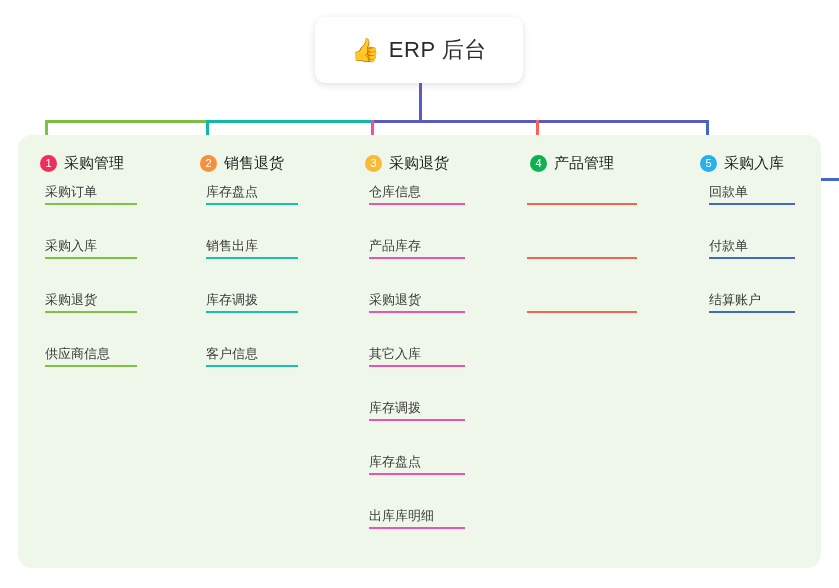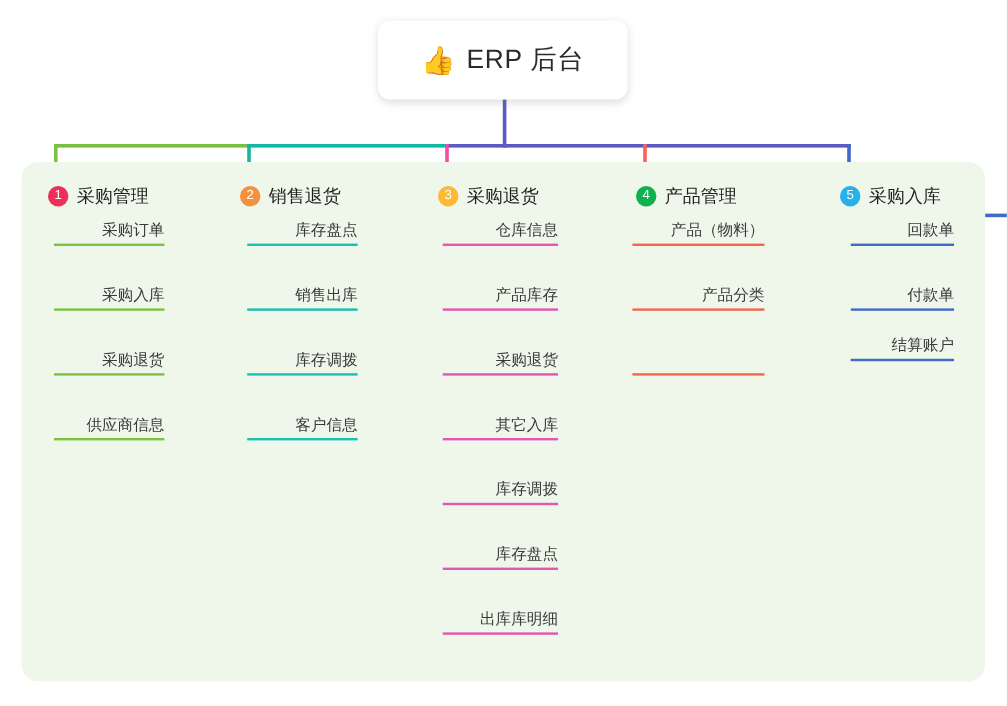--- a/index.html
+++ b/index.html
@@ -39,21 +39,21 @@
     width:17px;height:17px;border-radius:50%;
     color:#fff;font-size:11px;line-height:17px;text-align:center;
     display:inline-block;margin-right:7px;flex:none;font-family:"Liberation Sans",sans-serif;
   }
   .col-title{font-size:15px;color:#1f1f1f;white-space:nowrap;}
 
   
   .leaf{position:absolute;box-sizing:border-box;}
   .leaf-label{
     position:absolute;left:0;bottom:4px;width:100%;
-    font-size:13px;color:#3a3a3a;text-align:right;white-space:nowrap;
+    font-size:13px;color:#3a3a3a;text-align:left;white-space:nowrap;
   }
   .leaf-rule{position:absolute;left:0;bottom:0;height:2px;width:100%;}
 </style>
 </head>
 <body>
 
 <div id="canvas">
 
   <div id="root-card">
     <span class="thumb">👍</span>
@@ -162,44 +162,42 @@
           <div class="leaf-label">出库库明细</div>
           <div class="leaf-rule" style="background: rgb(231, 85, 180);"></div>
         </div>
       </div>
       <div class="col" style="left: 0px;">
         <div class="col-head" style="position: absolute; left: 530px; top: 143px; padding-left: 0px;">
           <span class="badge" style="background: rgb(15, 177, 78);">4</span>
           <span class="col-title">产品管理</span>
         </div>
         <div class="leaf" style="left: 527px; top: 177px; width: 110px; height: 28px;">
-          <div class="leaf-label">产品（物料）</div>
           <div class="leaf-rule" style="background: rgb(244, 100, 79);"></div>
         </div>
         <div class="leaf" style="left: 527px; top: 231px; width: 110px; height: 28px;">
-          <div class="leaf-label">产品分类</div>
           <div class="leaf-rule" style="background: rgb(244, 100, 79);"></div>
         </div>
         <div class="leaf" style="left: 527px; top: 285px; width: 110px; height: 28px;">
           <div class="leaf-rule" style="background: rgb(244, 100, 79);"></div>
         </div>
       </div>
       <div class="col" style="left: 0px;">
         <div class="col-head" style="position: absolute; left: 700px; top: 143px; padding-left: 0px;">
           <span class="badge" style="background: rgb(40, 176, 232);">5</span>
           <span class="col-title">采购入库</span>
         </div>
         <div class="leaf" style="left: 709px; top: 177px; width: 86px; height: 28px;">
           <div class="leaf-label">回款单</div>
           <div class="leaf-rule" style="background: rgb(65, 105, 200);"></div>
         </div>
         <div class="leaf" style="left: 709px; top: 231px; width: 86px; height: 28px;">
           <div class="leaf-label">付款单</div>
           <div class="leaf-rule" style="background: rgb(65, 105, 200);"></div>
         </div>
-        <div class="leaf" style="left: 709px; top: 273px; width: 86px; height: 28px;">
+        <div class="leaf" style="left: 709px; top: 285px; width: 86px; height: 28px;">
           <div class="leaf-label">结算账户</div>
           <div class="leaf-rule" style="background: rgb(65, 105, 200);"></div>
         </div>
       </div>
     </div>
 
 </div>
 
 </body></html>

